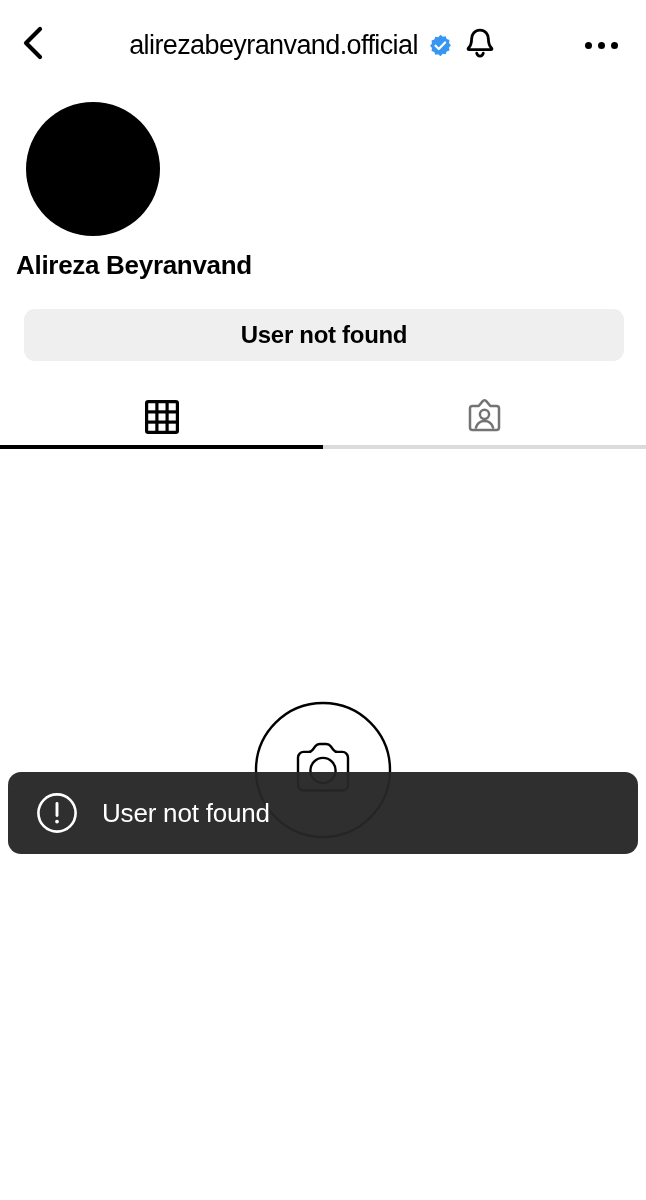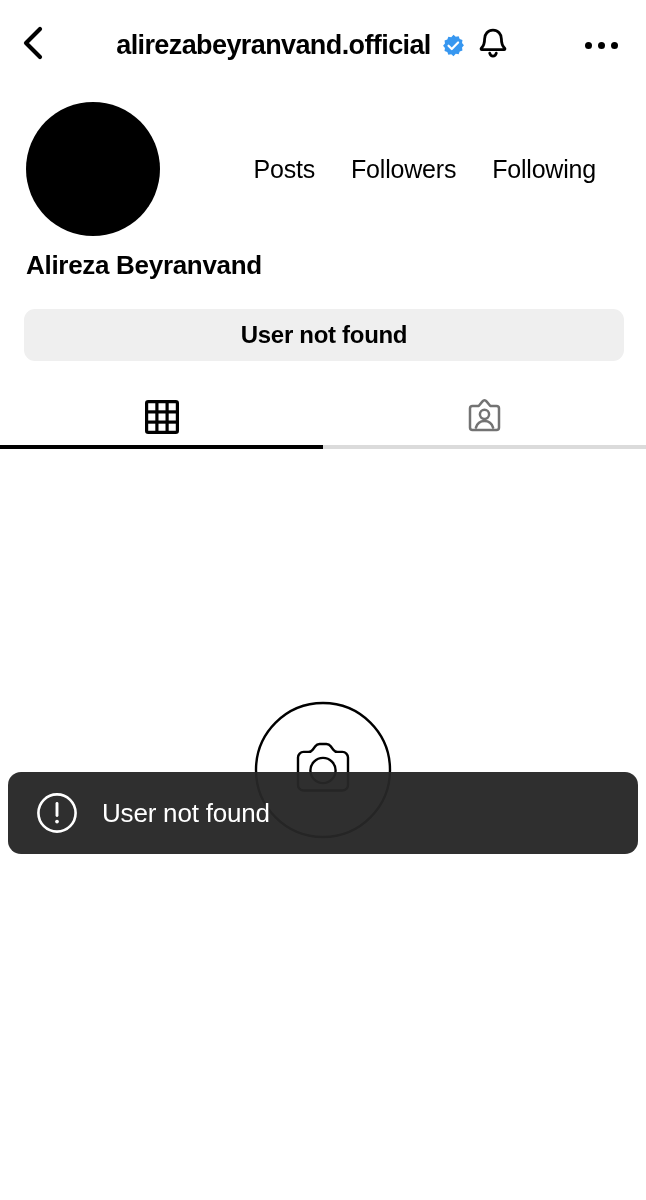--- a/index.html
+++ b/index.html
@@ -45,21 +45,21 @@
     display: flex;
     align-items: center;
     justify-content: center;
     gap: 11px;
     min-width: 0;
     margin-left: -6px;
   }
 
   .username {
     font-size: 27px;
-    font-weight: bold;
+    font-weight: normal;
     color: #000000;
     letter-spacing: -0.6px;
     white-space: nowrap;
   }
 
   .verified-badge {
     flex: 0 0 auto;
     display: block;
     line-height: 0;
   }
@@ -126,21 +126,21 @@
 
   .stat-label {
     font-size: 25px;
     color: #000000;
     letter-spacing: -0.2px;
     white-space: nowrap;
   }
 
   
   .display-name {
-    padding: 10px 26px 0 26px;
+    padding: 10px 26px 0 16px;
     font-size: 26px;
     font-weight: bold;
     color: #000000;
     letter-spacing: -0.3px;
   }
 
   
   .actions {
     display: flex;
     gap: 14px;
@@ -281,38 +281,20 @@
       <i></i>
       <i></i>
       <i></i>
     </div>
   </div>
 
   <div class="profile-row">
 
     <div class="avatar"></div>
 
-    <div class="stats">
-
-      <div class="stat">
-
-        <span class="stat-label">Posts</span>
-      </div>
-
-      <div class="stat">
-
-        <span class="stat-label">Followers</span>
-      </div>
-
-      <div class="stat">
-
-        <span class="stat-label">Following</span>
-      </div>
-
-    </div>
   </div>
 
   <div class="display-name">Alireza Beyranvand</div>
 
   <div class="actions">
     <button class="action-btn">User not found</button>
   </div>
 
   <div class="tabs">
 

